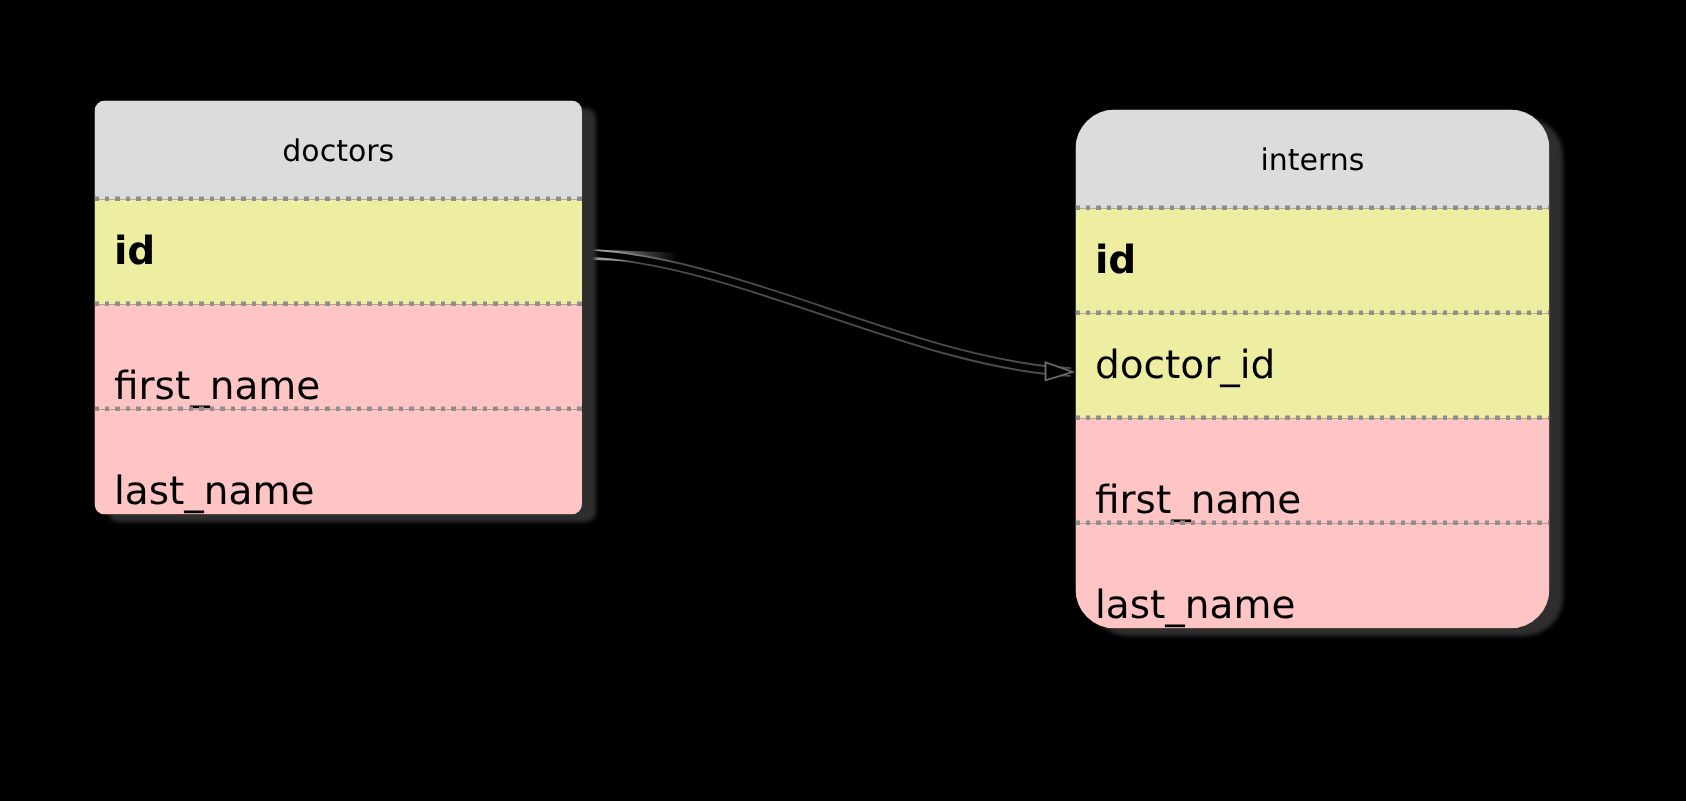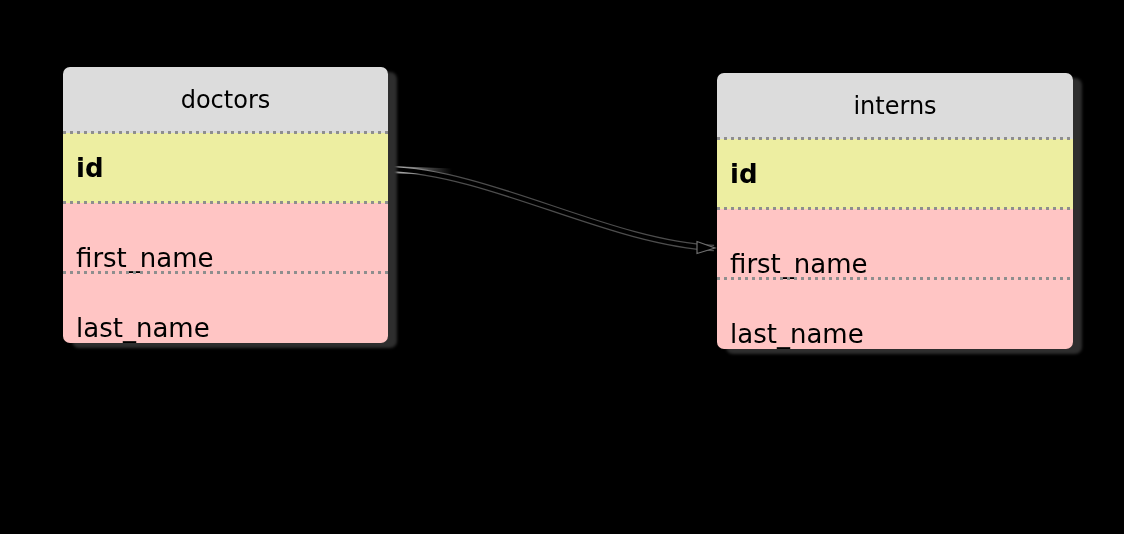--- a/index.html
+++ b/index.html
@@ -11,26 +11,26 @@
     color:var(--text,#000);
     overflow:hidden;
   }
   .db-table{
     position:absolute;
     border-radius:7px;
     overflow:hidden;
     box-shadow:9px 5px 3px #2e2e2e;
   }
   .db-table.doctors{left:63px;top:67px;width:325px;}
-  .db-table.interns{left:717px;top:73px;width:356px;}
+  .db-table.interns{left:717px;top:73px;width:316px;border-radius:26px;}
   .thead{
     height:66px;
     background:var(--header_bg,#dcdcdc);
     display:flex;align-items:center;justify-content:center;
-    font-size:24px;
+    font-size:20px;
   }
   .row{
     position:relative;
     height:70px;
     display:flex;align-items:center;
     padding-left:13px;
     font-size:26px;
   }
   .row::before{
     content:"";
@@ -83,20 +83,23 @@
     </div>
   </div>
 
   <div class="db-table interns">
     <div class="thead">
       <span>interns</span>
     </div>
     <div class="row key pk">
       <span>id</span>
     </div>
+    <div class="row key">
+      <span>doctor_id</span>
+    </div>
     <div class="row attr">
       <span>first_name</span>
     </div>
     <div class="row attr">
       <span>last_name</span>
     </div>
   </div>
 
 </div>
 

